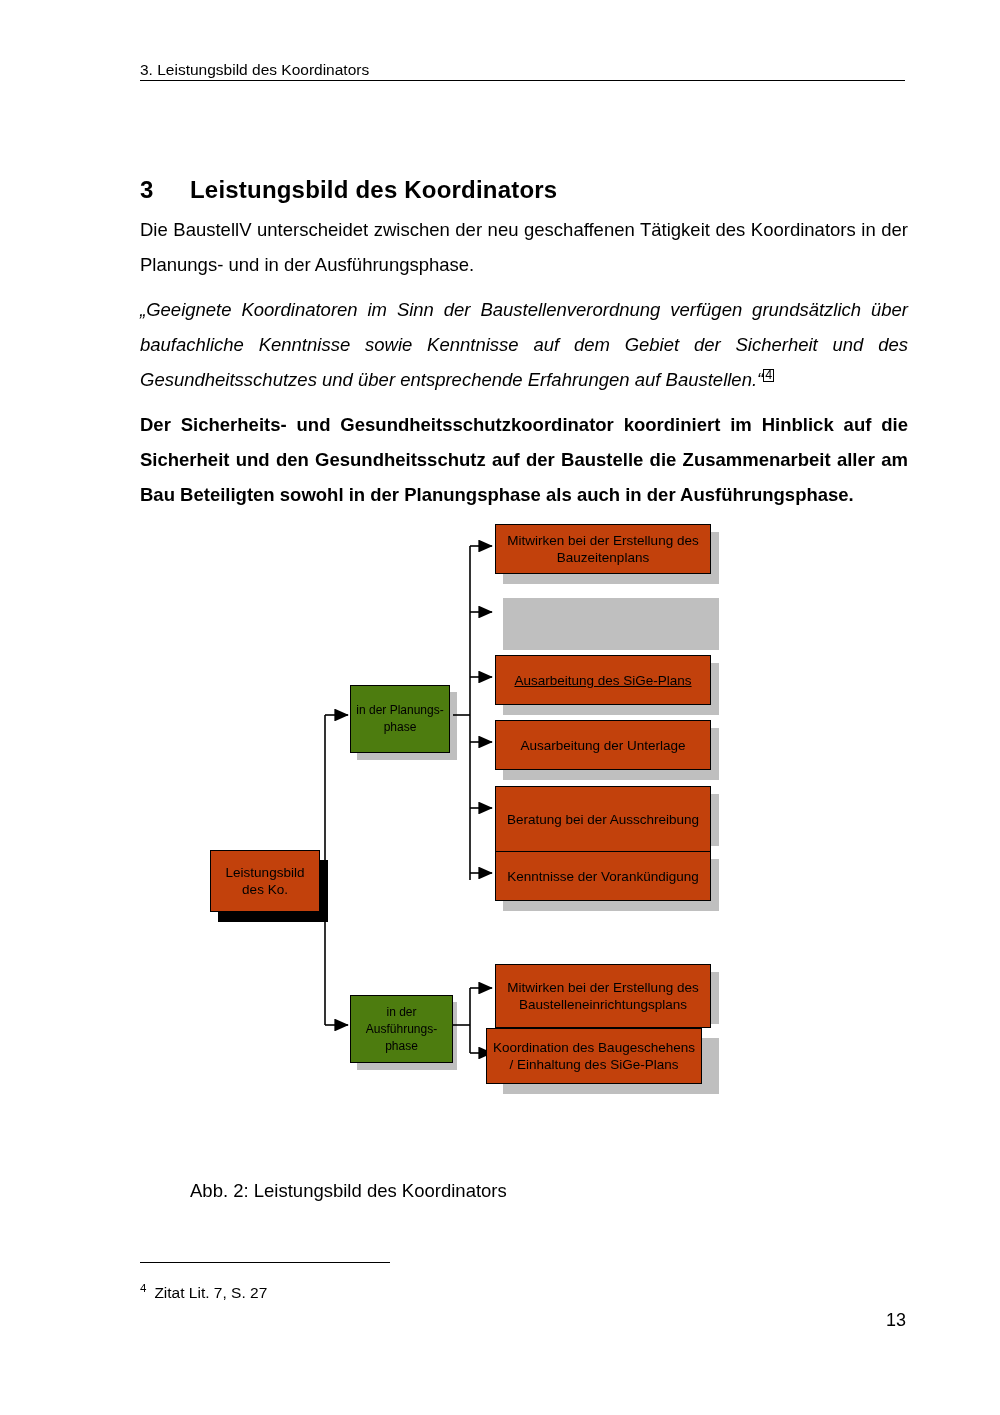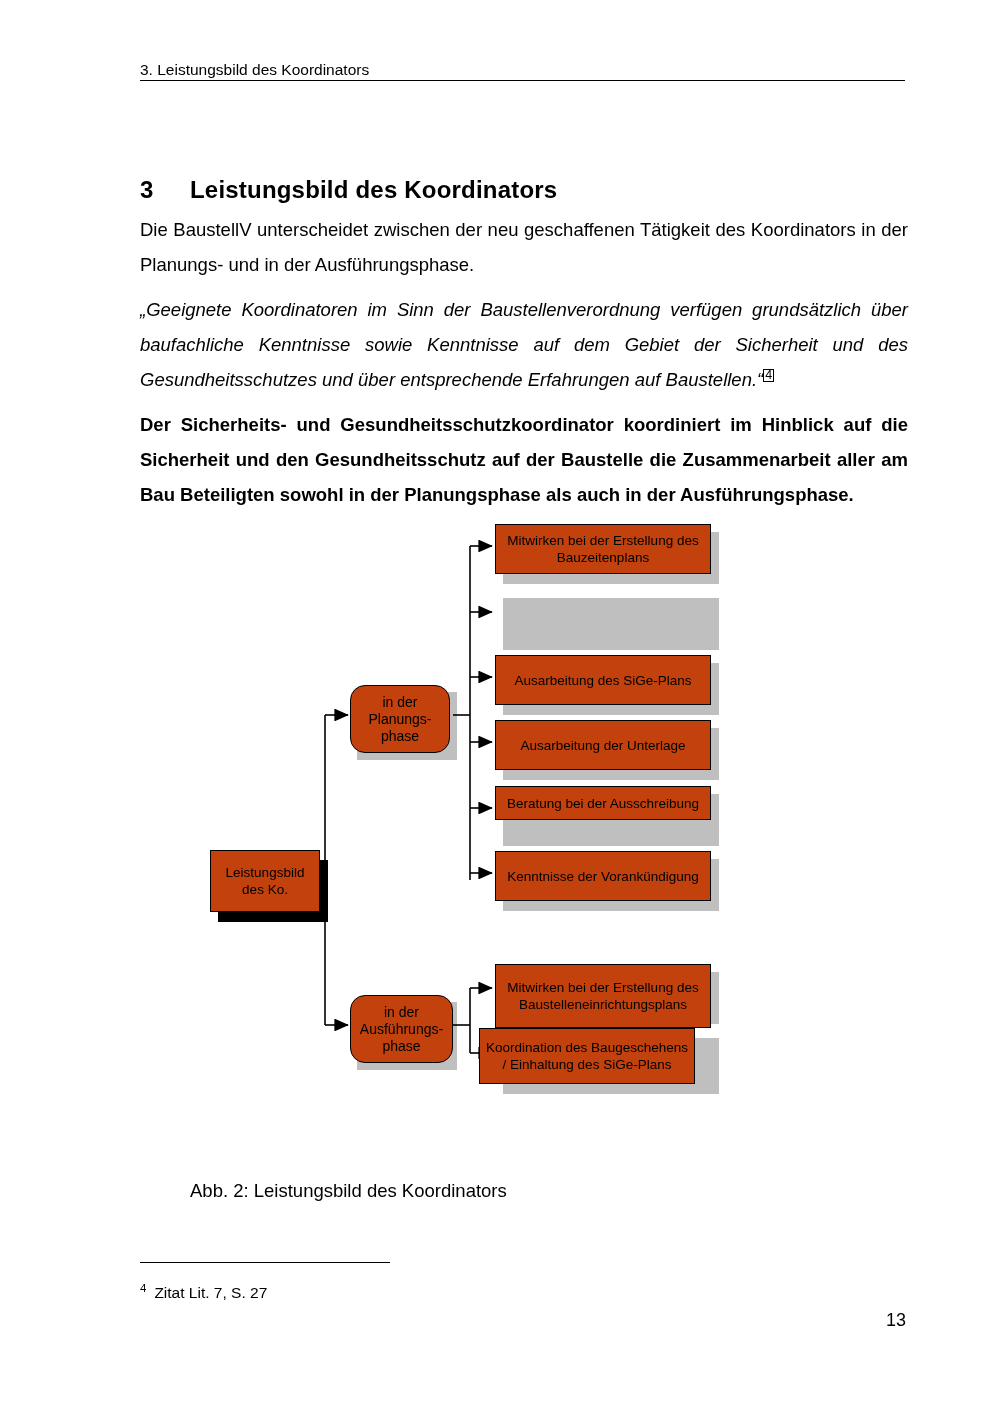--- a/index.html
+++ b/index.html
@@ -103,23 +103,22 @@
     position: absolute;
     background: #bfbfbf;
     z-index: 1;
   }
   .shadow.dark { background: #000000; }
 
   .node.root {
     font-size: 13.5px;
   }
   .node.phase {
-    background: #c2410c;
-    font-size: 14px;
-    border-radius: 15px;
+    background: #4d7c0f;
+    font-size: 12px;
   }
 
   .fig-caption {
     position: absolute;
     left: 190px;
     top: 1180px;
     font-size: 18.5px;
   }
 
   
@@ -215,36 +214,36 @@
 
     <div class="shadow" style="left:217px; top:482px; width:100px; height:68px;"></div>
     <div class="node phase" style="left:210px; top:475px; width:103px; height:68px;">in der Ausführungs- phase</div>
 
     <div class="shadow" style="left:363px; top:12px; width:216px; height:52px;"></div>
     <div class="node" style="left:355px; top:4px; width:216px; height:50px;">Mitwirken bei der Erstellung des Bauzeitenplans</div>
 
     <div class="shadow" style="left:363px; top:78px; width:216px; height:52px;"></div>
 
     <div class="shadow" style="left:363px; top:143px; width:216px; height:52px;"></div>
-    <div class="node" style="left:355px; top:135px; width:216px; height:50px;">Ausarbeitung des SiGe-Plans</div>
+    <div class="node" style="left:355px; top:135px; width:216px; height:50px;text-decoration:underline;">Ausarbeitung des SiGe-Plans</div>
 
     <div class="shadow" style="left:363px; top:208px; width:216px; height:52px;"></div>
     <div class="node" style="left:355px; top:200px; width:216px; height:50px;">Ausarbeitung der Unterlage</div>
 
     <div class="shadow" style="left:363px; top:274px; width:216px; height:52px;"></div>
-    <div class="node" style="left:355px; top:266px; width:216px; height:34px;">Beratung bei der Ausschreibung</div>
+    <div class="node" style="left:355px; top:266px; width:216px; height:66px;">Beratung bei der Ausschreibung</div>
 
     <div class="shadow" style="left:363px; top:339px; width:216px; height:52px;"></div>
     <div class="node" style="left:355px; top:331px; width:216px; height:50px;">Kenntnisse der Vorankündigung</div>
 
     <div class="shadow" style="left:363px; top:452px; width:216px; height:52px;"></div>
     <div class="node" style="left:355px; top:444px; width:216px; height:64px;">Mitwirken bei der Erstellung des Baustelleneinrichtungsplans</div>
 
     <div class="shadow" style="left:363px; top:518px; width:216px; height:56px;"></div>
-    <div class="node" style="left:339px; top:508px; width:216px; height:56px;">Koordination des Baugeschehens / Einhaltung des SiGe-Plans</div>
+    <div class="node" style="left:346px; top:508px; width:216px; height:56px;">Koordination des Baugeschehens / Einhaltung des SiGe-Plans</div>
 
   </div>
 
   <div class="fig-caption">Abb. 2: Leistungsbild des Koordinators</div>
 
   <div class="fn-rule"></div>
   <div class="footnote">
     <span class="marker">4</span><span>Zitat Lit. 7, S. 27</span>
   </div>
 

